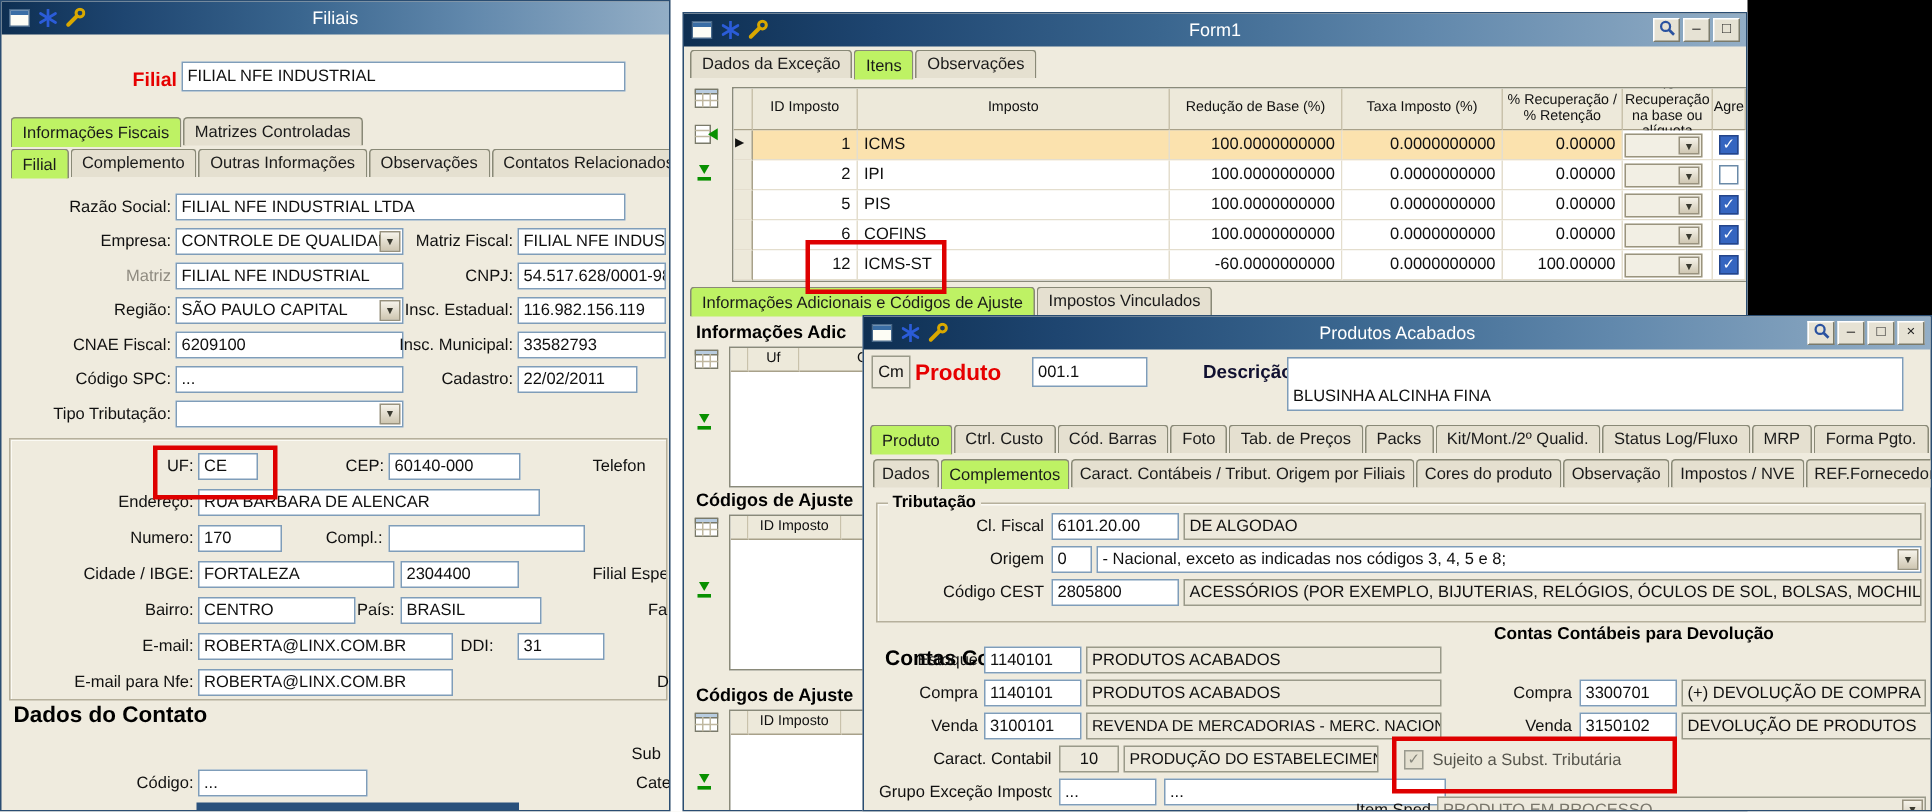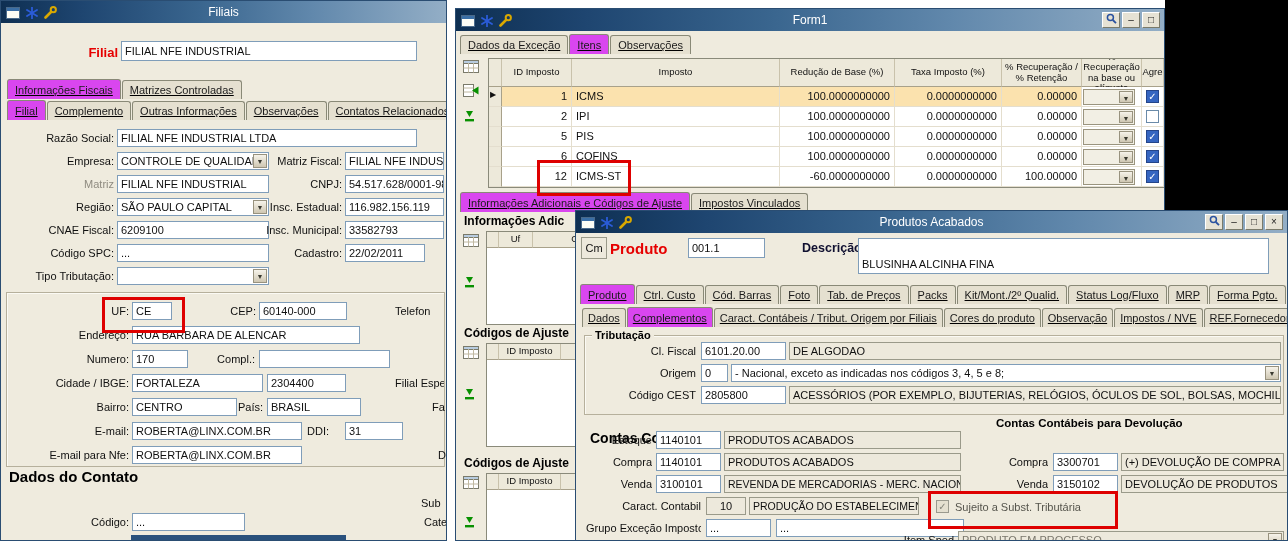--- a/index.html
+++ b/index.html
@@ -13,23 +13,23 @@
   .wbtns{position:absolute;right:4px;top:3px;display:flex;gap:2px;z-index:3;}
   .wbtn{width:18px;height:16px;background:#E6E2D4;border:1px solid;border-color:#fff #7a7a6a #7a7a6a #fff;font-size:10px;line-height:13px;text-align:center;color:#222;box-sizing:border-box;overflow:hidden;}
   .lbl{position:absolute;font-size:11px;color:#101010;text-align:right;white-space:nowrap;overflow:hidden;}
   .txt{position:absolute;font-size:11px;color:#101010;text-align:left;white-space:nowrap;overflow:hidden;}
   .dis{color:#8f8b80;}
   .red{color:#E60000;}
   .input{position:absolute;background:#fff;border:1px solid #7f9db9;font-size:11px;padding:2px 3px 0;height:18px;box-sizing:border-box;white-space:nowrap;overflow:hidden;color:#101010;}
   .ro{background:#EDE9DC;border-color:#9a9a8a;}
   .combo{padding-right:16px;}
   .arr{position:absolute;right:1px;top:1px;bottom:1px;width:14px;background:linear-gradient(#f6f3ea,#cfc7b2);border:1px solid #98927e;font-size:7px;line-height:13px;text-align:center;color:#3a3a30;box-sizing:border-box;}
-  .tabrow{position:absolute;display:flex;align-items:center;height:22px;text-decoration:underline;}
+  .tabrow{position:absolute;display:flex;align-items:flex-start;height:22px;}
   .tab{font-size:11px;padding:3px 7px;background:#E5E0D0;border:1px solid #898977;border-bottom:none;border-radius:3px 3px 0 0;margin-right:1px;color:#1a1a1a;white-space:nowrap;}
-  .tab.active{background:#d946ef;padding-top:4px;}
+  .tab.active{background:#bef264;padding-top:4px;}
   .sect{position:absolute;font-weight:bold;font-size:12px;color:#000;white-space:nowrap;}
   .gbox{position:absolute;border:1px solid #B6B09C;box-shadow:inset 1px 1px 0 #fbfaf4;}
   .gboxlbl{position:absolute;background:#EFEBDE;padding:0 3px;font-weight:bold;font-size:11px;color:#000;z-index:2;}
   .grid{position:absolute;background:#fff;border:1px solid #8a8a7a;overflow:hidden;}
   .gh{position:absolute;background:#EDE9DA;border-right:1px solid #C9C2AB;border-bottom:1px solid #A8A18A;font-size:9.5px;line-height:1.1;display:flex;align-items:center;justify-content:center;text-align:center;box-sizing:border-box;padding:0 2px;color:#111;}
   .gc{position:absolute;font-size:11px;padding:3px 4px 0;border-right:1px solid #E4DECE;border-bottom:1px solid #E4DECE;box-sizing:border-box;white-space:nowrap;overflow:hidden;height:20px;color:#101010;background:#fff;}
   .gc.num{text-align:right;}
   .gc.gut{background:#EDE9DA;border-right:1px solid #A8A18A;padding:3px 1px 0;font-size:8px;color:#111;}
   .sel{background:#FBE2AE;}
   .minicombo{position:absolute;height:16px;background:#F2EFE4;border:1px solid #9a947e;box-sizing:border-box;z-index:2;}

